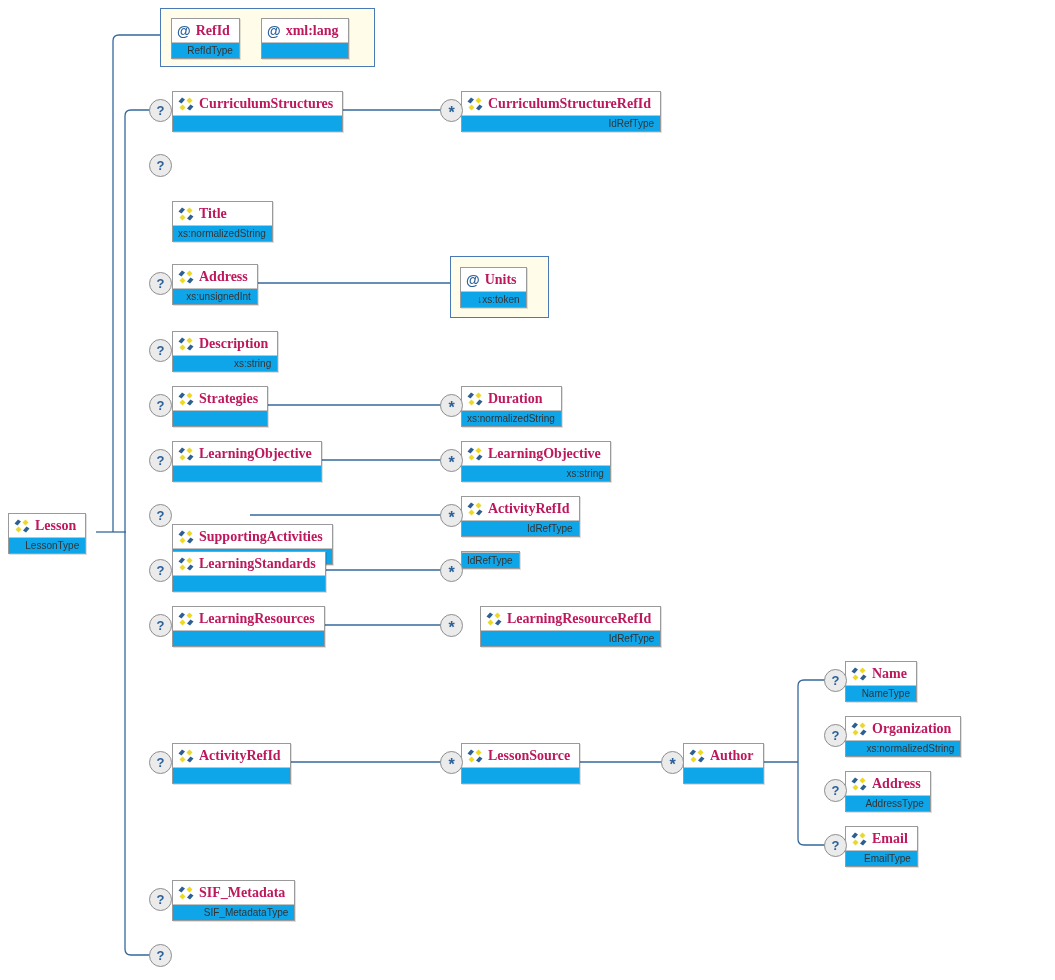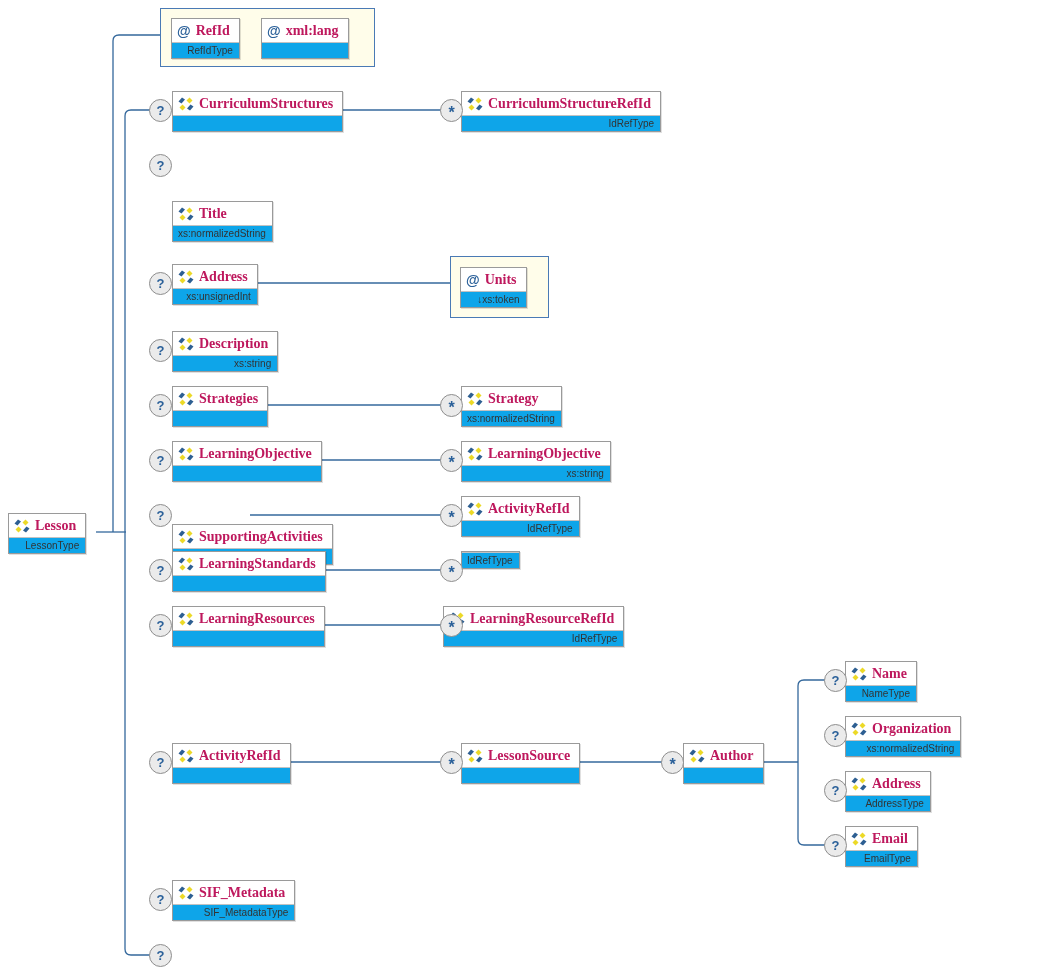--- a/index.html
+++ b/index.html
@@ -203,21 +203,21 @@
         </svg>
         <span class="ename">CurriculumStructureRefId</span>
       </div>
     <div class="etype">IdRefType</div>
   </div>
   <div class="ebox" style="left:461px;top:386px">
     <div class="elabel">
         <svg class="eicon" viewBox="0 0 16 14">
           <use href="#elicon"></use>
         </svg>
-        <span class="ename">Strategy</span>
+        <span class="ename">Duration</span>
       </div>
     <div class="etype">xs:normalizedString</div>
   </div>
   <div class="ebox" style="left:461px;top:441px">
     <div class="elabel">
         <svg class="eicon" viewBox="0 0 16 14">
           <use href="#elicon"></use>
         </svg>
         <span class="ename">LearningObjective</span>
       </div>
@@ -228,21 +228,21 @@
         <svg class="eicon" viewBox="0 0 16 14">
           <use href="#elicon"></use>
         </svg>
         <span class="ename">ActivityRefId</span>
       </div>
     <div class="etype">IdRefType</div>
   </div>
   <div class="ebox" style="left:461px;top:551px">
     <div class="etype">IdRefType</div>
   </div>
-  <div class="ebox" style="left:443px;top:606px">
+  <div class="ebox" style="left:480px;top:606px">
     <div class="elabel">
         <svg class="eicon" viewBox="0 0 16 14">
           <use href="#elicon"></use>
         </svg>
         <span class="ename">LearningResourceRefId</span>
       </div>
     <div class="etype">IdRefType</div>
   </div>
   <div class="ebox" style="left:461px;top:743px">
     <div class="elabel">

